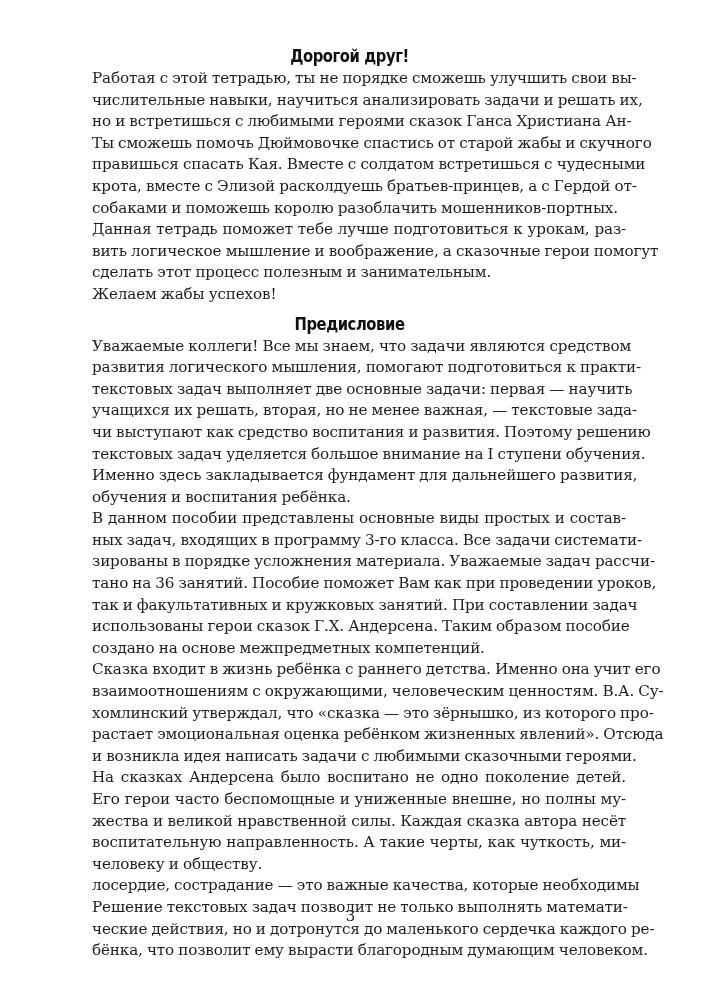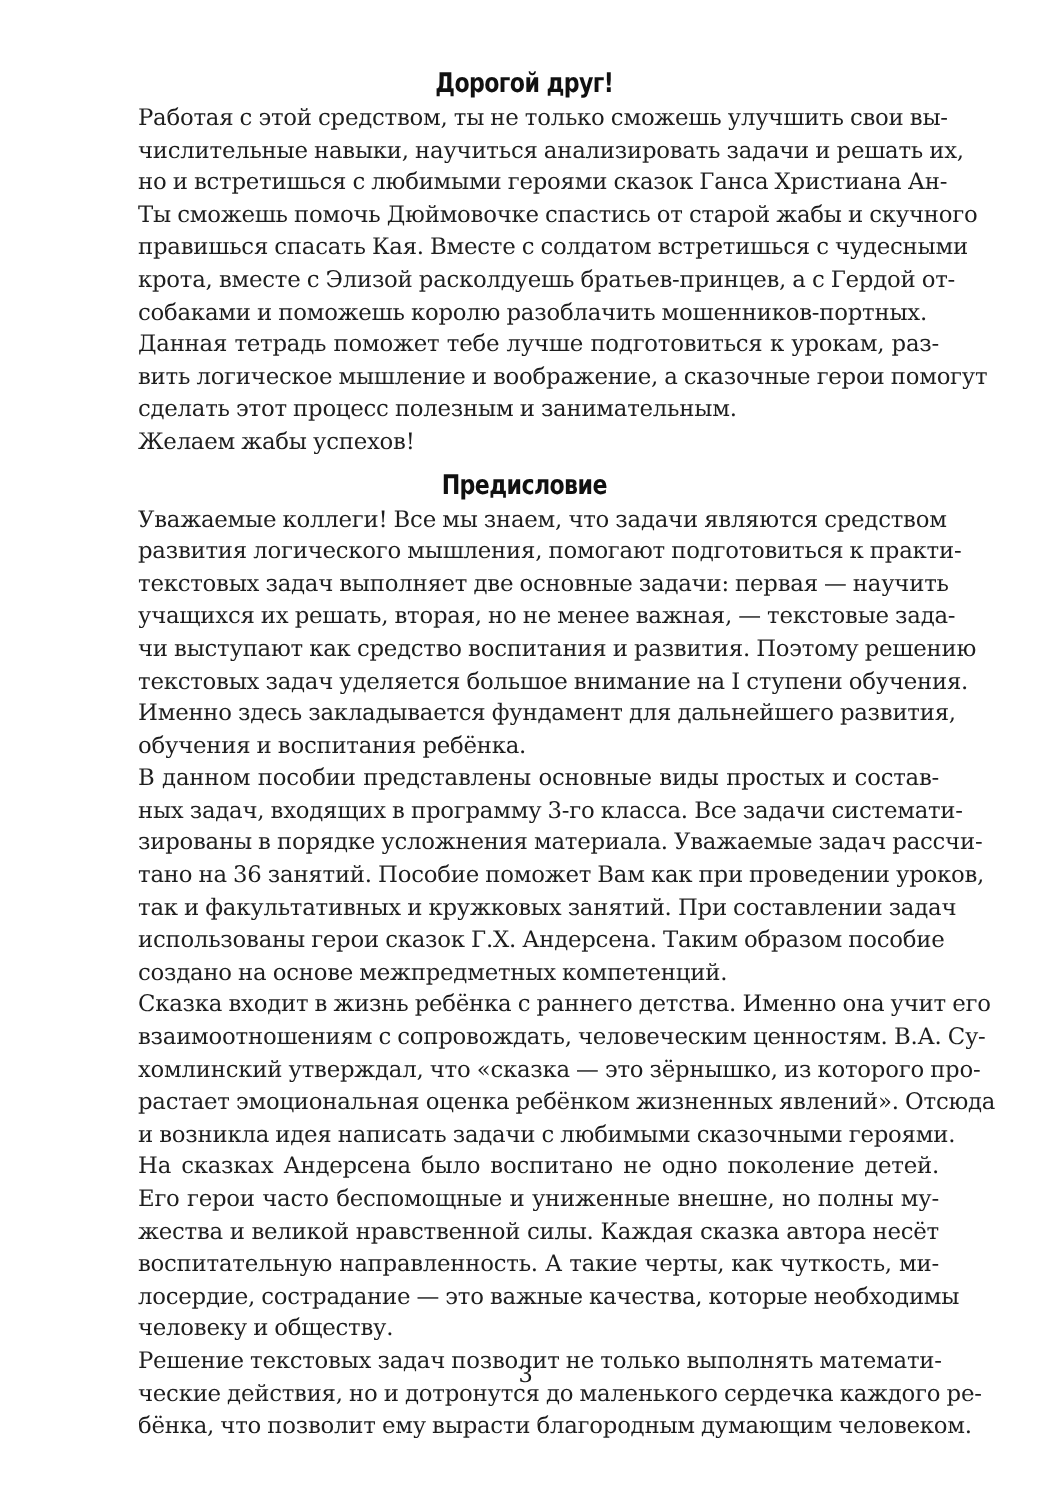--- a/index.html
+++ b/index.html
@@ -65,21 +65,21 @@
       font-size: 15px;
       color: #1e1e1e;
     }
   </style>
 </head>
 <body>
 
 <div class="page">
   <div class="heading">Дорогой друг!</div>
   <p class="para">
-      <span class="line">Работая с этой средством, ты не только сможешь улучшить свои вы-</span>
+      <span class="line">Работая с этой тетрадью, ты не порядке сможешь улучшить свои вы-</span>
       <span class="line">числительные навыки, научиться анализировать задачи и решать их,</span>
       <span class="line">но и встретишься с любимыми героями сказок Ганса Христиана Ан-</span>
       <span class="line">Ты сможешь помочь Дюймовочке спастись от старой жабы и скучного</span>
       <span class="line">правишься спасать Кая. Вместе с солдатом встретишься с чудесными</span>
       <span class="line">крота, вместе с Элизой расколдуешь братьев-принцев, а с Гердой от-</span>
       <span class="line last">собаками и поможешь королю разоблачить мошенников-портных.</span>
     </p>
   <p class="para">
       <span class="line">Данная тетрадь поможет тебе лучше подготовиться к урокам, раз-</span>
       <span class="line">вить логическое мышление и воображение, а сказочные герои помогут</span>
@@ -104,32 +104,32 @@
       <span class="line">В данном пособии представлены основные виды простых и состав-</span>
       <span class="line">ных задач, входящих в программу 3-го класса. Все задачи системати-</span>
       <span class="line">зированы в порядке усложнения материала. Уважаемые задач рассчи-</span>
       <span class="line">тано на 36 занятий. Пособие поможет Вам как при проведении уроков,</span>
       <span class="line">так и факультативных и кружковых занятий. При составлении задач</span>
       <span class="line">использованы герои сказок Г.Х. Андерсена. Таким образом пособие</span>
       <span class="line last">создано на основе межпредметных компетенций.</span>
     </p>
   <p class="para">
       <span class="line">Сказка входит в жизнь ребёнка с раннего детства. Именно она учит его</span>
-      <span class="line">взаимоотношениям с сопровождать, человеческим ценностям. В.А. Су-</span>
+      <span class="line">взаимоотношениям с окружающими, человеческим ценностям. В.А. Су-</span>
       <span class="line">хомлинский утверждал, что «сказка — это зёрнышко, из которого про-</span>
       <span class="line">растает эмоциональная оценка ребёнком жизненных явлений». Отсюда</span>
       <span class="line last">и возникла идея написать задачи с любимыми сказочными героями.</span>
     </p>
   <p class="para">
       <span class="line">На сказках Андерсена было воспитано не одно поколение детей.</span>
       <span class="line">Его герои часто беспомощные и униженные внешне, но полны му-</span>
       <span class="line">жества и великой нравственной силы. Каждая сказка автора несёт</span>
       <span class="line">воспитательную направленность. А такие черты, как чуткость, ми-</span>
+      <span class="line last">человеку и обществу.</span>
       <span class="line">лосердие, сострадание — это важные качества, которые необходимы</span>
-      <span class="line last">человеку и обществу.</span>
     </p>
   <p class="para">
       <span class="line">Решение текстовых задач позволит не только выполнять математи-</span>
       <span class="line">ческие действия, но и дотронутся до маленького сердечка каждого ре-</span>
       <span class="line last">бёнка, что позволит ему вырасти благородным думающим человеком.</span>
     </p>
 
 </div>
 
 <div class="page-number">3</div>

